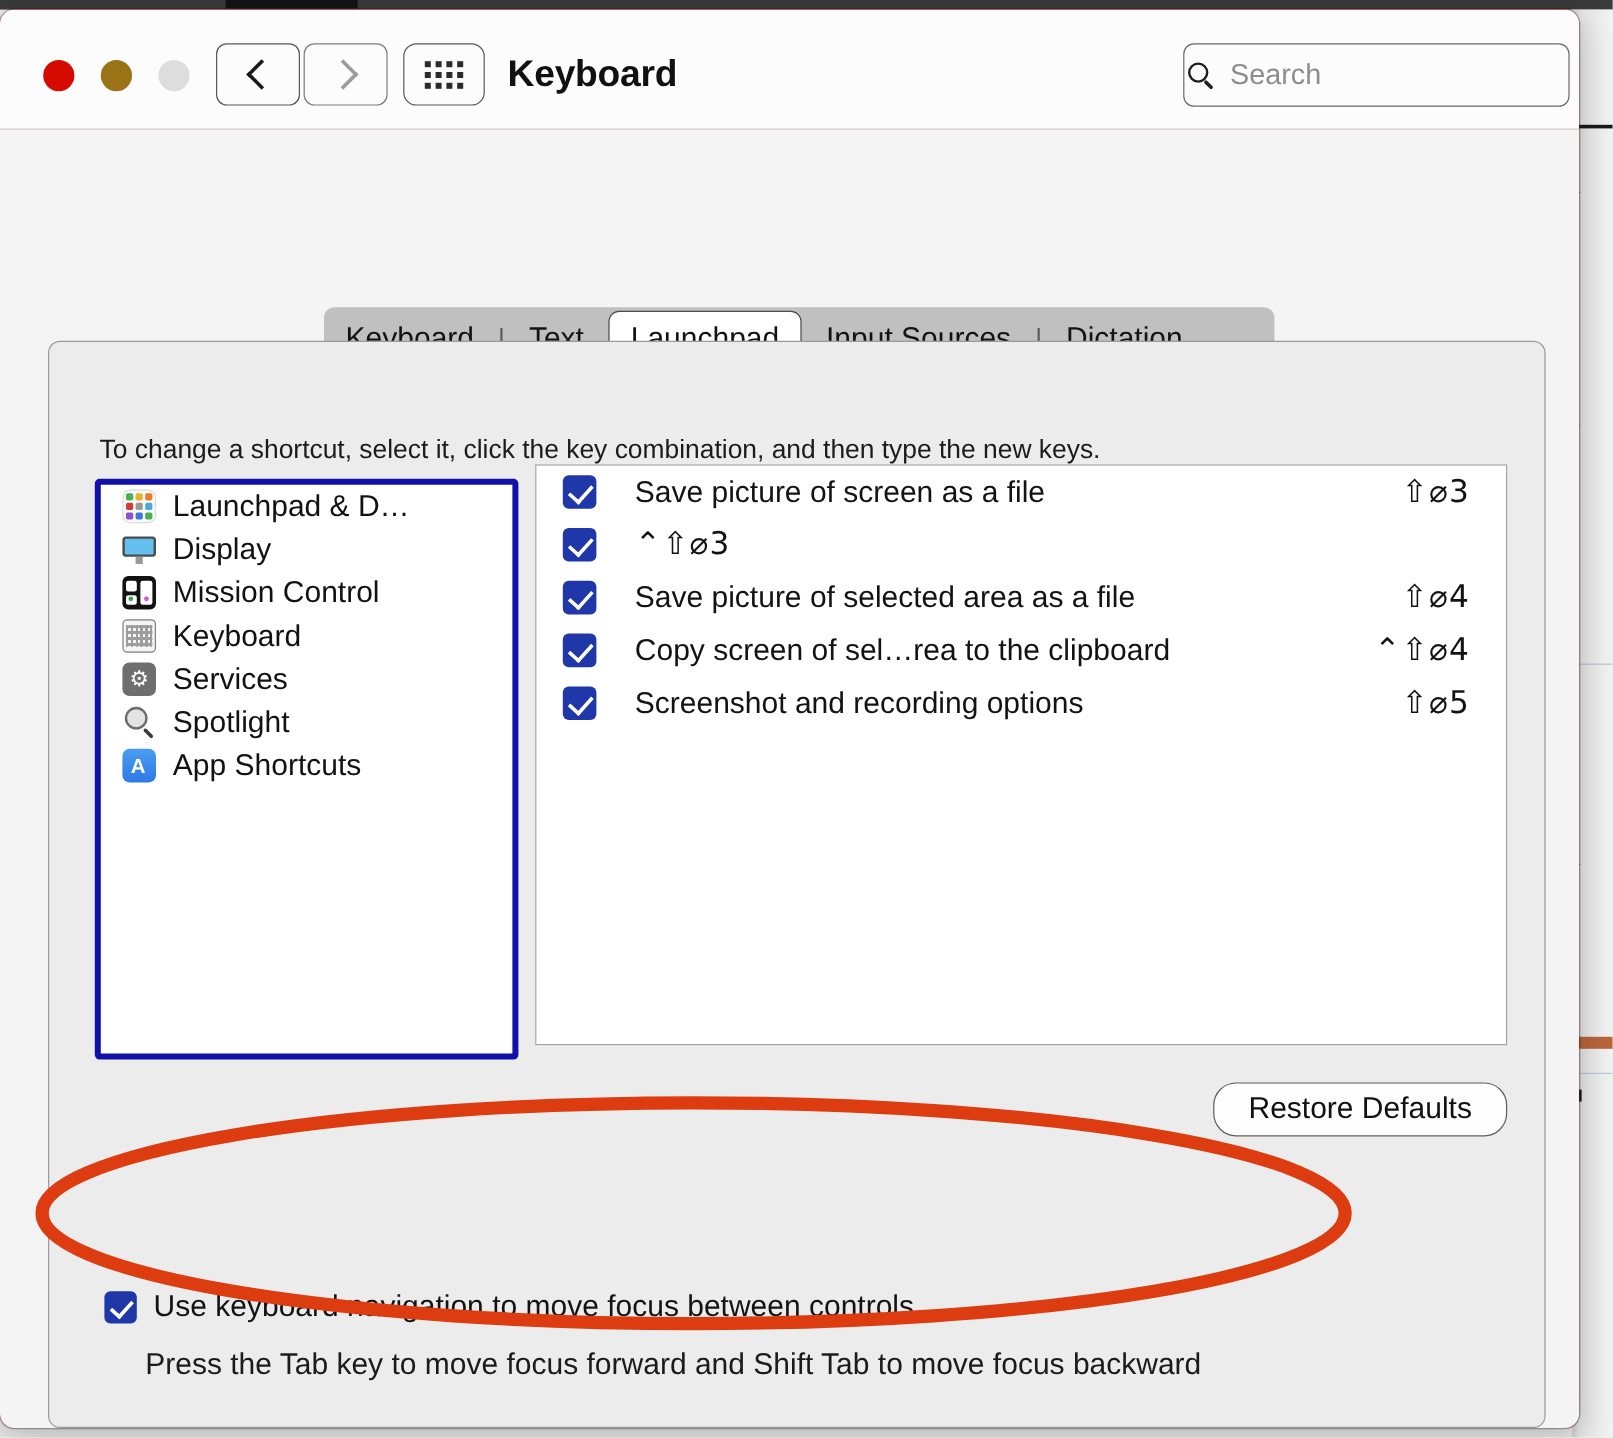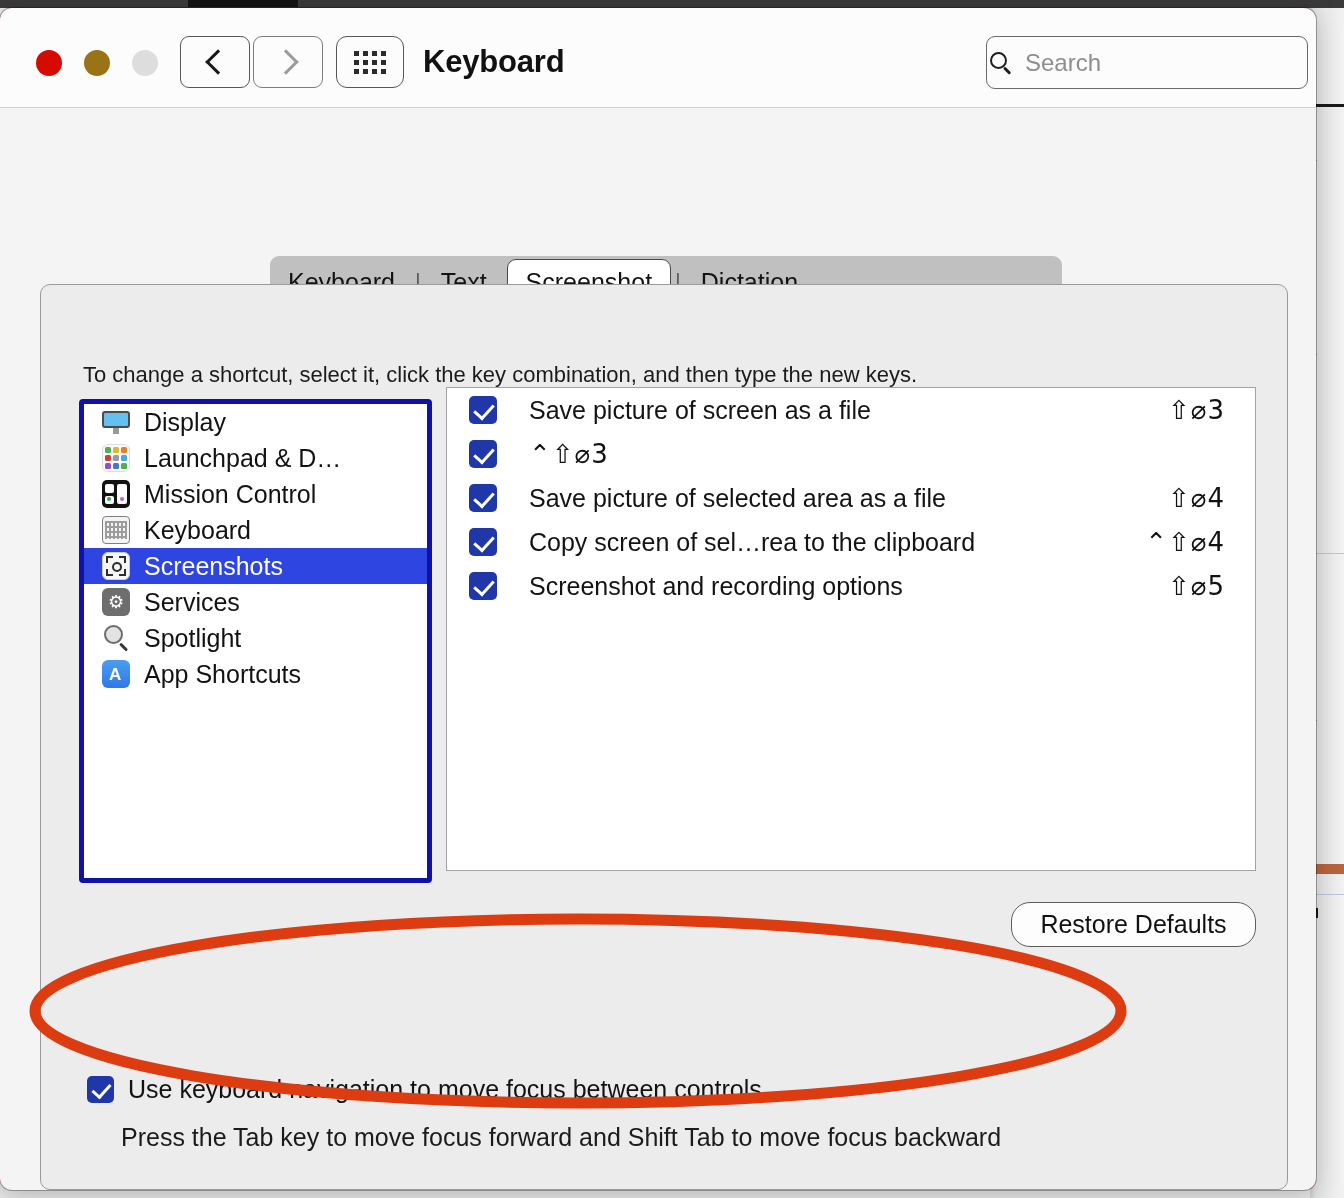--- a/index.html
+++ b/index.html
@@ -313,82 +313,73 @@
       <span id="search-placeholder">Search</span>
     </div>
   </div>
 
   <div id="content">
 
     <div id="tabbar">
       <span class="tab">Keyboard</span>
       <span class="tab-sep">|</span>
       <span class="tab">Text</span>
-      <span class="tab selected">Screenshot</span>
+      <span class="tab selected">Launchpad</span>
+      <span class="tab">Input Sources</span>
       <span class="tab-sep">|</span>
       <span class="tab">Dictation</span>
     </div>
 
     <div id="pane">
 
       <div id="instructions">To change a shortcut, select it, click the key combination, and then type the new keys.</div>
 
       <div id="shortcut-categories">
-
-        <div class="cat-row">
-          <span class="cat-icon ic-display">
-            <span class="scr"></span>
-              <span class="stand"></span>
-          </span>
-          <span class="cat-label">Display</span>
-        </div>
 
         <div class="cat-row">
           <span class="cat-icon ic-launchpad">
             <span style="background:#4cb152"></span>
               <span style="background:#e8b32a"></span>
               <span style="background:#eb7b2a"></span>
             <span style="background:#d43b3b"></span>
               <span style="background:#9a9a9a"></span>
               <span style="background:#4aa8e0"></span>
             <span style="background:#8e4fd0"></span>
               <span style="background:#3b7ad4"></span>
               <span style="background:#4cb152"></span>
           </span>
           <span class="cat-label">Launchpad &amp; D…</span>
         </div>
 
         <div class="cat-row">
+          <span class="cat-icon ic-display">
+            <span class="scr"></span>
+              <span class="stand"></span>
+          </span>
+          <span class="cat-label">Display</span>
+        </div>
+
+        <div class="cat-row">
           <span class="cat-icon ic-mission">
             <span class="m1"></span>
               <span class="m2"></span>
               <span class="m3"></span>
               <span class="d1"></span>
               <span class="d2"></span>
           </span>
           <span class="cat-label">Mission Control</span>
         </div>
 
         <div class="cat-row">
           <span class="cat-icon ic-keyboard">
             <span class="kb"></span>
           </span>
           <span class="cat-label">Keyboard</span>
         </div>
 
-        <div class="cat-row selected">
-          <span class="cat-icon ic-screenshots">
-            <span class="lens"></span>
-            <span class="c tl"></span>
-              <span class="c tr"></span>
-              <span class="c bl"></span>
-              <span class="c br"></span>
-          </span>
-          <span class="cat-label">Screenshots</span>
-        </div>
 
         <div class="cat-row">
           <span class="cat-icon ic-services">
             <span class="gear">⚙</span>
           </span>
           <span class="cat-label">Services</span>
         </div>
 
         <div class="cat-row">
           <span class="cat-icon ic-spotlight">

